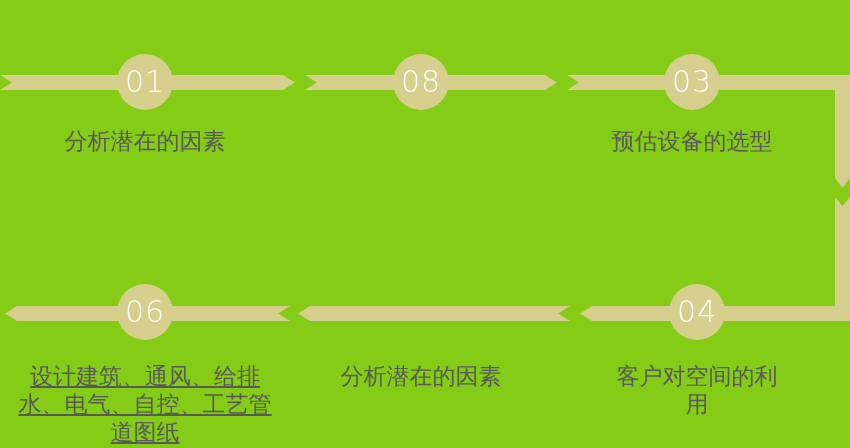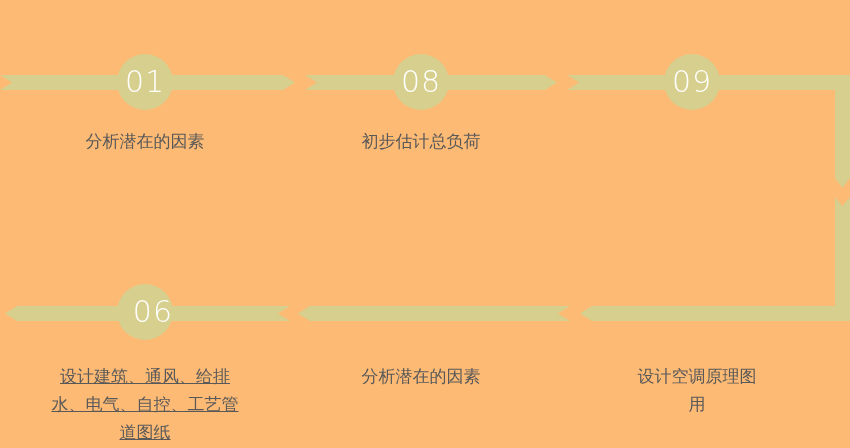--- a/index.html
+++ b/index.html
@@ -4,21 +4,21 @@
 <style>
   html, body {
     margin: 0;
     padding: 0;
     background: #ffffff;
   }
   #stage {
     position: relative;
     width: 850px;
     height: 448px;
-    background: #fdba74;
+    background: #84cc16;
     overflow: hidden;
     font-family: "DejaVu Sans", "Liberation Sans", sans-serif;
   }
   #flow-svg {
     position: absolute;
     left: 0;
     top: 0;
   }
   #flow-svg polygon {
     fill: #d6cf8e;
@@ -37,32 +37,32 @@
     color: #ffffff;
     font-size: 30px;
     font-weight: 300;
     letter-spacing: 1px;
     line-height: 1;
     user-select: none;
   }
   .step-label {
     position: absolute;
     color: #595959;
-    font-size: 17px;
+    font-size: 23px;
     line-height: 28px;
     text-align: center;
     white-space: pre-line;
   }
   
   .circle-01 { left: 117px; top: 54px; }
   .circle-02 { left: 393px; top: 54px; }
   .circle-03 { left: 664px; top: 54px; }
   .circle-04 { left: 669px; top: 284px; }
   .circle-05 { left: 393px; top: 284px; }
-  .circle-06 { left: 117px; top: 284px; justify-content: flex-end; }
+  .circle-06 { left: 117px; top: 284px; }
   
   .label-01 { left: 35px;  top: 127px; width: 220px; }
   .label-02 { left: 311px; top: 127px; width: 220px; }
   .label-03 { left: 582px; top: 127px; width: 220px; }
   .label-04 { left: 587px; top: 362px; width: 220px; }
   .label-05 { left: 311px; top: 362px; width: 220px; }
   .label-06 { left: 15px;  top: 362px; width: 260px; text-decoration: underline; }
 </style>
 </head>
 <body>
@@ -84,27 +84,30 @@
   </svg>
 
   <div class="step-circle circle-01">
     <span class="step-number">01</span>
   </div>
   <div class="step-label label-01">分析潜在的因素</div>
 
   <div class="step-circle circle-02">
     <span class="step-number">08</span>
   </div>
-  <div class="step-label label-02">初步估计总负荷</div>
 
   <div class="step-circle circle-03">
-    <span class="step-number">09</span>
+    <span class="step-number">03</span>
   </div>
+  <div class="step-label label-03">预估设备的选型</div>
 
-  <div class="step-label label-04">设计空调原理图
+  <div class="step-circle circle-04">
+    <span class="step-number">04</span>
+  </div>
+  <div class="step-label label-04">客户对空间的利
 用</div>
 
   <div class="step-label label-05">分析潜在的因素</div>
 
   <div class="step-circle circle-06">
     <span class="step-number">06</span>
   </div>
   <div class="step-label label-06">设计建筑、通风、给排
 水、电气、自控、工艺管
 道图纸</div>

